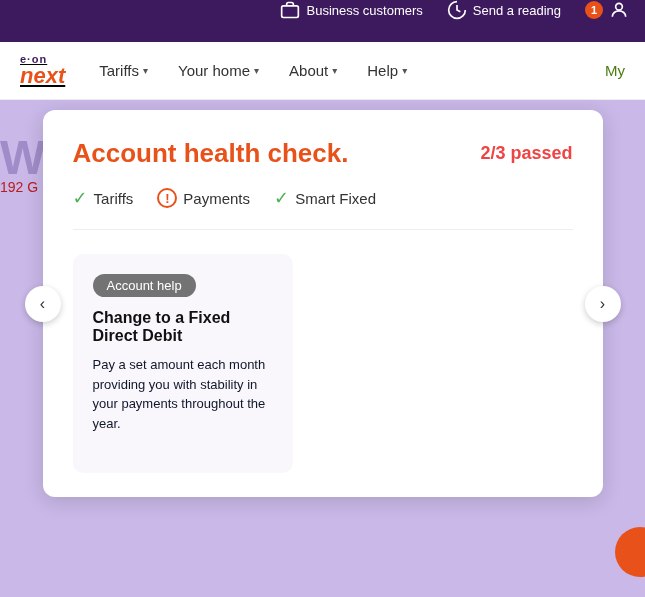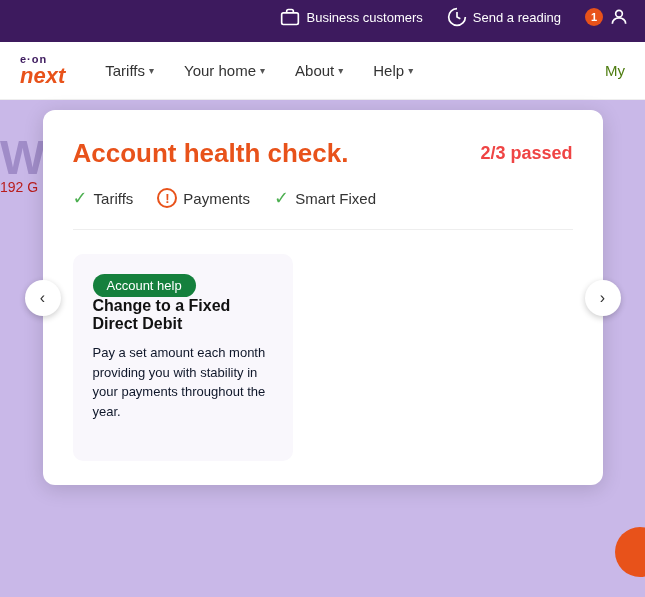--- a/index.html
+++ b/index.html
@@ -3,23 +3,23 @@
   <meta charset="utf-8">
   <style>
     * { box-sizing: border-box; margin: 0; padding: 0; }
     body { font-family: Arial, Helvetica, sans-serif; width: 645px; height: 597px; overflow: hidden; background: #f0eef5; }
 
     
     .top-bar {
       background: #3d1a5e;
       height: 42px;
       display: flex;
-      align-items: flex-end;
+      align-items: flex-start;
       justify-content: flex-end;
-      padding: 15px 16px;
+      padding: 0 16px;
       gap: 24px;
     }
     .top-bar-item {
       display: flex;
       align-items: center;
       gap: 6px;
       color: #fff;
       font-size: 13px;
       cursor: pointer;
     }
@@ -47,21 +47,22 @@
       height: 58px;
       display: flex;
       align-items: center;
       padding: 0 20px;
       gap: 30px;
       border-bottom: 1px solid #eee;
       position: relative;
     }
     .logo-area {
       display: flex;
-      margin-right: 10px;
+      margin-right: 4px;
+      text-decoration: underline;
     }
     .logo-eon {
       font-size: 11px;
       font-weight: bold;
       color: #3d1a5e;
       letter-spacing: 1px;
       line-height: 1;
     }
     .logo-next {
       font-size: 22px;
@@ -211,26 +212,27 @@
     }
 
     
     .suggestion-card {
       background: #f9f7fc;
       border-radius: 10px;
       padding: 20px;
       width: 220px;
     }
     .account-help-badge {
-      background: #15803d;
+      background: #737373;
       color: #fff;
       border-radius: 20px;
       padding: 4px 14px;
       font-size: 13px;
       display: inline-block;
+      margin-bottom: 12px;
     }
     .suggestion-title {
       font-size: 16px;
       font-weight: bold;
       color: #111;
       margin-bottom: 10px;
     }
     .suggestion-desc {
       font-size: 13px;
       color: #0f172a;

